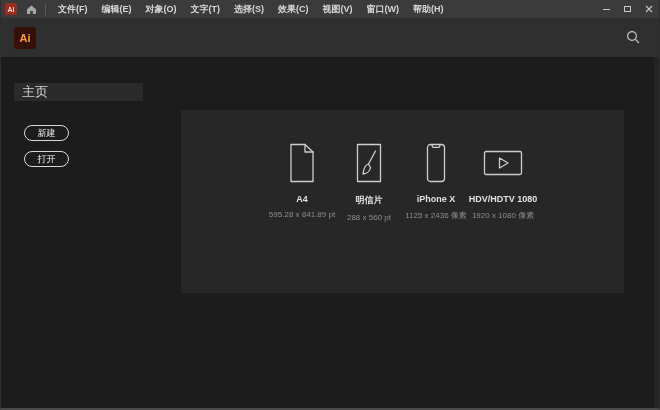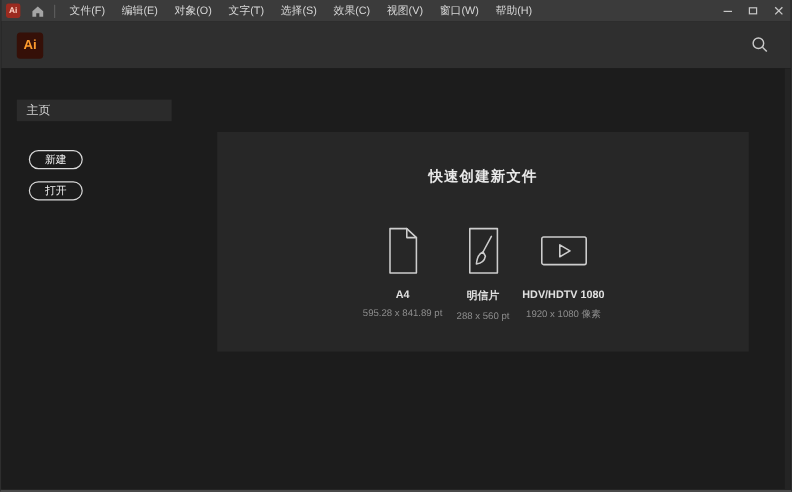--- a/index.html
+++ b/index.html
@@ -18,21 +18,21 @@
   }
   .app-badge {
     width:12px; height:12px; margin-left:4px; border-radius:2px;
     background:#9c2b20; color:#ffd3c6; font-size:7px; font-weight:bold;
     display:flex; align-items:center; justify-content:center; line-height:1;
   }
   .home-btn { margin-left:9px; display:flex; align-items:center; }
   .menu-sep { width:1px; height:11px; background:#5a5a5a; margin:0 5px 0 8px; }
   .menus { display:flex; height:100%; }
   .menu-item {
-    padding:0 7px; font-size:9px; color:#d6d6d6; line-height:18px; white-space:nowrap; cursor:default;
+    padding:0 7px; font-size:9px; color:#d6d6d6; line-height:18px; white-space:nowrap; cursor:default;font-weight:bold;
   }
   .win-controls { margin-left:auto; display:flex; height:100%; }
   .win-btn { width:21px; height:100%; display:flex; align-items:center; justify-content:center; }
   .min-shape { width:7px; height:1px; background:#c8c8c8; }
   .max-shape { width:7px; height:6px; border:1px solid #c8c8c8; }
 
   
   .header { position:absolute; left:0; top:18px; width:100%; height:39px; background:#2f2f2f; }
   .ai-logo {
     position:absolute; left:13px; top:9px; width:22px; height:22px; border-radius:3px;
@@ -40,21 +40,21 @@
     display:flex; align-items:center; justify-content:center;
   }
   .search-btn { position:absolute; right:19px; top:12px; width:14px; height:14px; cursor:pointer; }
 
   
   .content { position:absolute; left:0; top:57px; width:100%; height:353px; background:#1c1c1c; }
   .right-strip { position:absolute; right:0; top:0; width:5px; height:100%; background:#242424; }
 
   .home-tab {
     position:absolute; left:13px; top:26px; width:129px; height:18px;
-    background:#2b2b2b; color:#d2d2d2; font-size:10px;
+    background:#2b2b2b; color:#d2d2d2; font-size:13px;
     display:flex; align-items:center; padding-left:8px; cursor:pointer;
   }
   .pill {
     position:absolute; left:23px; width:45px; height:16px;
     border:1px solid #d8d8d8; border-radius:9px; background:transparent;
     color:#efefef; font-size:9px; display:flex; align-items:center; justify-content:center;
     cursor:pointer; white-space:nowrap;
   }
   .btn-new { top:68px; }
   .btn-open { top:94px; }
@@ -123,21 +123,20 @@
 
   <div class="content">
     <div class="right-strip"></div>
 
     <div class="home-tab">主页</div>
 
     <button class="pill btn-new">新建</button>
     <button class="pill btn-open">打开</button>
 
     <div class="panel">
-      <div class="panel-title">快速创建新文件</div>
 
       <div class="cards">
 
         <div class="card">
           <span class="icon-box">
             <svg width="26" height="40" viewBox="0 0 26 40">
               <path class="oicon" d="M2 1.5 H16 L24 9 V38.5 H2 Z"></path>
               <path class="oicon" d="M16 1.5 V9 H24"></path>
             </svg>
           </span>
@@ -151,20 +150,30 @@
               <rect class="oicon" x="1.5" y="1.5" width="23" height="37"></rect>
               <path class="oicon" d="M19.5 8 L12.5 21"></path>
               <path class="oicon" d="M12.5 21 C9.5 22 7.5 26 7 31 C11.5 30.5 14 27.5 14.5 24.5 Z"></path>
             </svg>
           </span>
           <span class="card-name">明信片</span>
           <span class="card-dims">288 x 560 pt</span>
         </div>
 
 
+        <div class="card">
+          <span class="icon-box">
+            <svg width="20" height="40" viewBox="0 0 20 40">
+              <rect class="oicon" x="1.5" y="1.5" width="17" height="37" rx="3"></rect>
+              <path class="oicon" d="M6.2 1.8 v1.2 a1.3 1.3 0 0 0 1.3 1.3 h5 a1.3 1.3 0 0 0 1.3 -1.3 v-1.2"></path>
+            </svg>
+          </span>
+          <span class="card-name">iPhone X</span>
+          <span class="card-dims">1125 x 2436 像素</span>
+        </div>
 
         <div class="card">
           <span class="icon-box">
             <svg width="40" height="26" viewBox="0 0 40 26">
               <rect class="oicon" x="1.5" y="1.5" width="37" height="23" rx="1.5"></rect>
               <path class="oicon" d="M16.5 8 L25 13 L16.5 18 Z"></path>
             </svg>
           </span>
           <span class="card-name">HDV/HDTV 1080</span>
           <span class="card-dims">1920 x 1080 像素</span>

